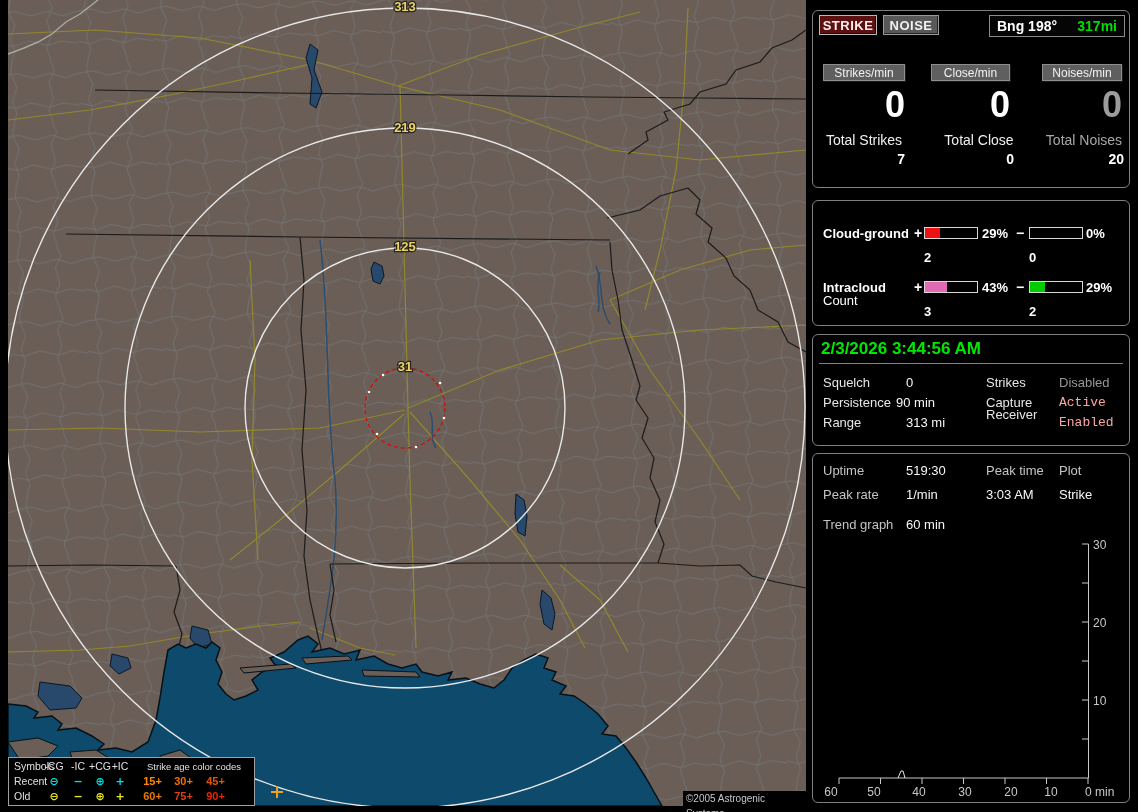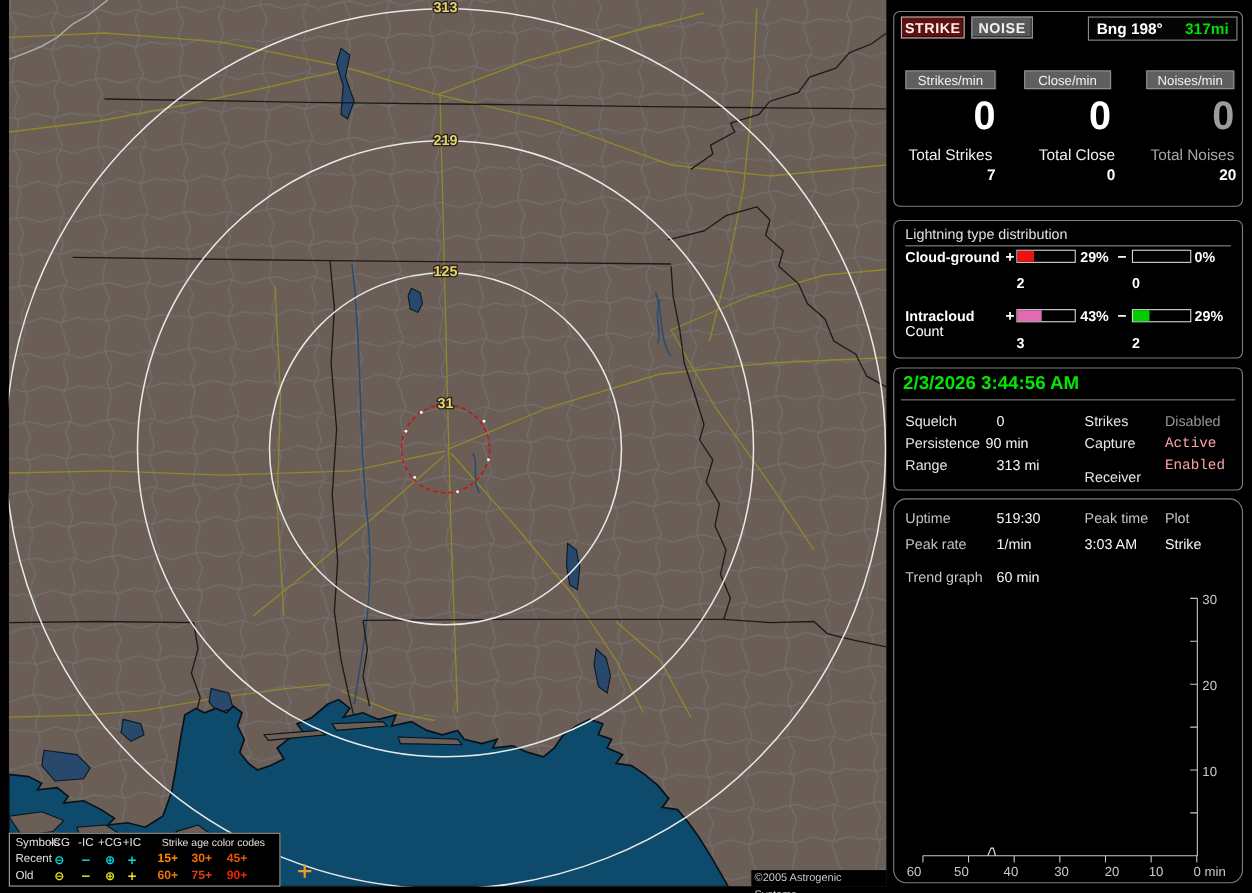--- a/index.html
+++ b/index.html
@@ -226,21 +226,20 @@
     <div class="abs tot-label" style="left:6px;top:121px;width:90px;">Total Strikes</div>
     <div class="abs tot-label" style="left:121px;top:121px;width:90px;">Total Close</div>
     <div class="abs tot-label dim" style="left:226px;top:121px;width:90px;">Total Noises</div>
 
     <div class="abs tot-value" style="left:6px;top:140px;width:86px;">7</div>
     <div class="abs tot-value" style="left:121px;top:140px;width:80px;">0</div>
     <div class="abs tot-value" style="left:226px;top:140px;width:85px;">20</div>
   </div>
 
   <div class="panel" style="top:200px;height:126px;">
-    <div class="abs dist-title" style="left:10px;top:4px;right:10px;">Lightning type distribution</div>
 
     <div class="abs dist-name" style="left:10px;top:25px;">Cloud-ground</div>
     <span class="abs sign" style="left:101px;top:24px;">+</span>
     <div class="abs pctbar" style="left:111px;top:26px;width:54px;">
       <div style="width:29%;background:#ee1111;"></div>
     </div>
     <span class="abs pct" style="left:169px;top:25px;">29%</span>
     <span class="abs sign" style="left:203px;top:24px;">−</span>
     <div class="abs pctbar" style="left:216px;top:26px;width:54px;">
       <div style="width:0%;background:#00cc00;"></div>
@@ -277,25 +276,25 @@
     <div class="abs s-label" style="left:173px;top:40px;">Strikes</div>
     <div class="abs s-value v-gray" style="left:246px;top:40px;">Disabled</div>
 
     <div class="abs s-label" style="left:10px;top:60px;">Persistence</div>
     <div class="abs s-value" style="left:83px;top:60px;text-align:right;">90 min</div>
     <div class="abs s-label" style="left:173px;top:60px;">Capture</div>
     <div class="abs s-value v-green" style="left:246px;top:60px;">Active</div>
 
     <div class="abs s-label" style="left:10px;top:80px;">Range</div>
     <div class="abs s-value" style="left:93px;top:80px;">313 mi</div>
-    <div class="abs s-label" style="left:173px;top:91px;">Receiver</div>
+    <div class="abs s-label" style="left:173px;top:72px;">Receiver</div>
     <div class="abs s-value v-green" style="left:246px;top:80px;">Enabled</div>
   </div>
 
-  <div class="panel" style="top:453px;height:350px;border-radius:12px;">
+  <div class="panel" style="top:453px;height:350px;">
     <div class="abs u-label" style="left:10px;top:9px;">Uptime</div>
     <div class="abs u-value" style="left:93px;top:9px;">519:30</div>
     <div class="abs u-label" style="left:173px;top:9px;">Peak time</div>
     <div class="abs u-label" style="left:246px;top:9px;">Plot</div>
 
     <div class="abs u-label" style="left:10px;top:33px;">Peak rate</div>
     <div class="abs u-value" style="left:93px;top:33px;">1/min</div>
     <div class="abs u-value" style="left:173px;top:33px;">3:03 AM</div>
     <div class="abs u-value" style="left:246px;top:33px;">Strike</div>
 

